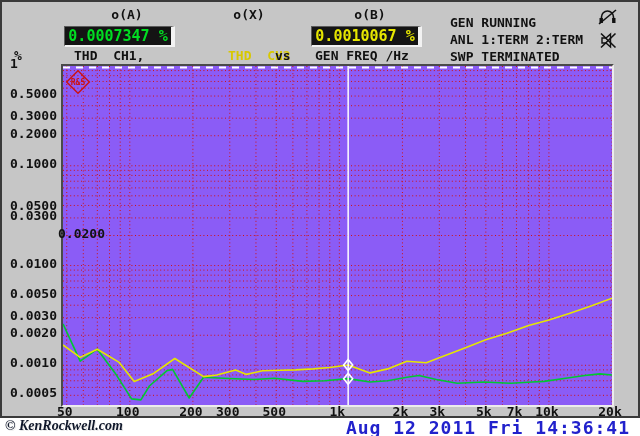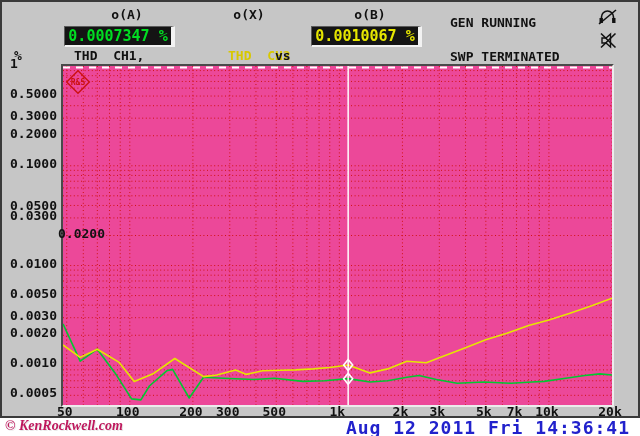--- a/index.html
+++ b/index.html
@@ -14,53 +14,55 @@
            border-right:4px solid #f2f2f2;border-bottom:2px solid #f2f2f2;
            text-align:center;font-size:15px;line-height:18px;letter-spacing:0px;}
   .rv-green{color:#00dd22;}
   .rv-yellow{color:#e6e600;}
   .meas{position:absolute;top:46px;font-size:13px;color:#111;white-space:pre;}
   .meas.yel{color:#d8c800;margin-left:26px;}
   .status-line{position:absolute;left:448px;font-size:13px;color:#111;white-space:pre;}
   #muted-icons{position:absolute;left:596px;top:6px;width:40px;height:20px;}
   #unit-label{position:absolute;left:12px;top:46px;font-size:13px;color:#111;}
   
-  #plot{position:absolute;left:59px;top:62px;width:549px;height:339px;background:#ec4899;
+  #plot{position:absolute;left:59px;top:62px;width:549px;height:339px;background:#8b5cf6;
         border-top:2px solid #4a4a4a;border-left:2px solid #4a4a4a;
         border-right:2px solid #ececec;border-bottom:2px solid #ececec;box-sizing:content-box;}
   #plot svg{position:absolute;left:0;top:0;}
   .ytick{position:absolute;left:8px;width:52px;font-size:13px;color:#111;text-align:left;height:14px;line-height:14px;}
   .xtick{position:absolute;top:403px;width:44px;font-size:13px;color:#111;text-align:center;height:14px;line-height:14px;}
   #rs-logo{position:absolute;right:3px;top:4px;}
   
   #footer{position:absolute;left:0;top:418px;width:640px;height:18px;background:#ffffff;}
   #watermark{position:absolute;left:5px;top:0px;font-family:"Liberation Serif",serif;
-             font-style:italic;font-weight:bold;font-size:14px;color:#be185d;
+             font-style:italic;font-weight:bold;font-size:14px;color:#0f172a;
              text-shadow:1px 1px 0 #e8e8e8;}
   #datetime{position:absolute;right:10px;top:-1px;font-size:18px;letter-spacing:1px;color:#2222cc;}
 </style>
 </head>
 <body>
 
 <div id="stage">
   <div id="panel">
 
     <div class="hdr-label" style="left:95px;">o(A)</div>
     <div class="hdr-label" style="left:217px;">o(X)</div>
     <div class="hdr-label" style="left:338px;">o(B)</div>
 
     <div class="readout rv-green" style="left:62px;width:106px;">0.0007347 %</div>
     <div class="readout rv-yellow" style="left:309px;width:106px;">0.0010067 %</div>
 
     <div id="unit-label">%</div>
     <div class="meas" style="left:72px;">THD  CH1,</div>
     <div class="meas yel" style="left:200px;">THD  CH2</div>
     <div class="meas" style="left:273px;">vs</div>
+    <div class="meas" style="left:313px;">GEN FREQ /Hz</div>
 
     <div class="status-line" style="top:13px;">GEN RUNNING</div>
+    <div class="status-line" style="top:30px;">ANL 1:TERM 2:TERM</div>
     <div class="status-line" style="top:47px;">SWP TERMINATED</div>
 
     <div id="muted-icons">
       <svg width="19" height="19" viewBox="0 0 19 19">
         <path d="M3.5,13 L3.5,9 A6,6 0 0 1 15.5,9 L15.5,13" fill="none" stroke="#111" stroke-width="1.6"></path>
         <rect x="1.5" y="10" width="3.4" height="5" fill="#111"></rect>
         <rect x="14.1" y="10" width="3.4" height="5" fill="#111"></rect>
         <line x1="1" y1="16" x2="18" y2="2" stroke="#111" stroke-width="1.6"></line>
       </svg>
       <svg width="19" height="19" viewBox="0 0 19 19" style="margin-left:1px;">

